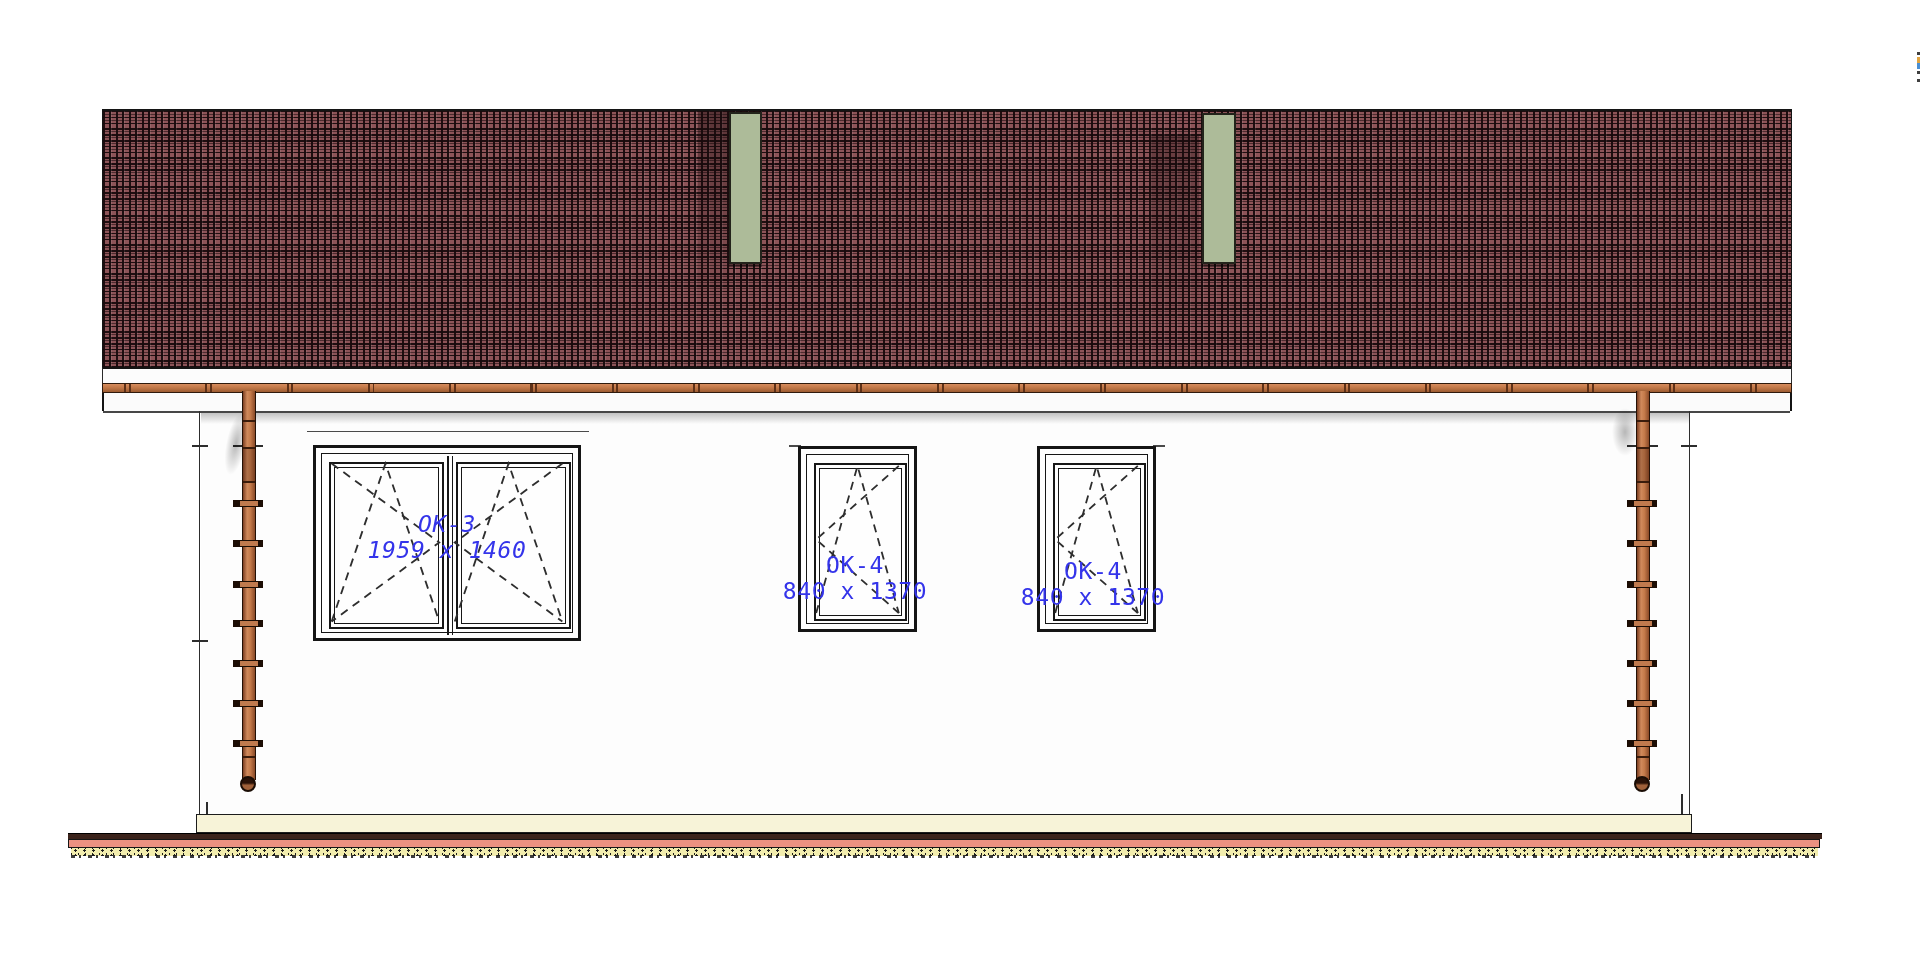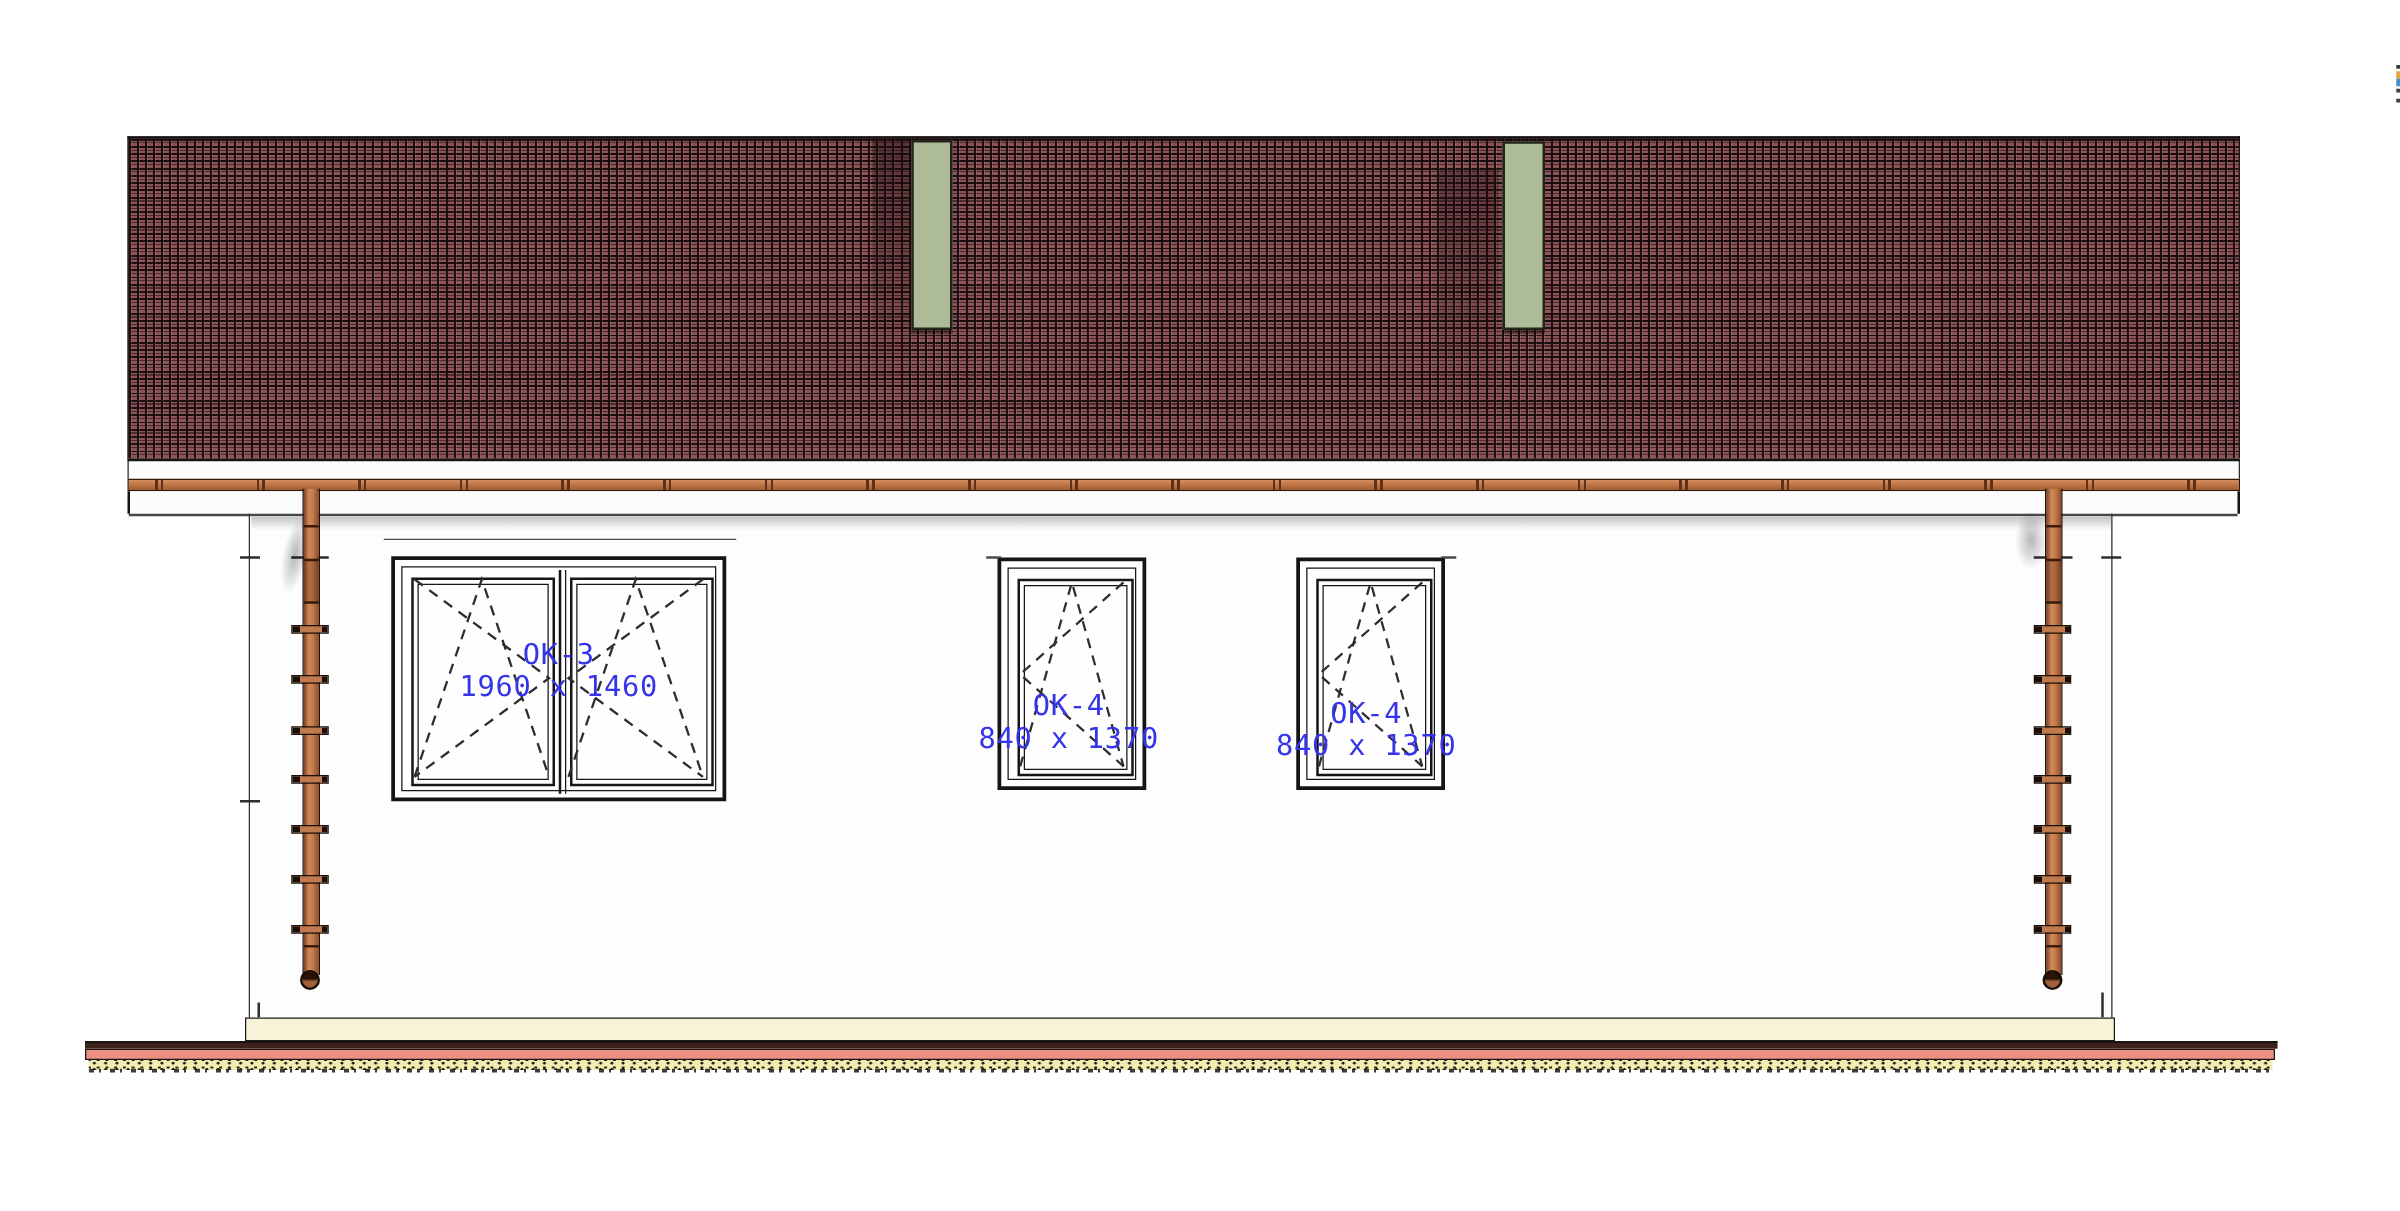--- a/index.html
+++ b/index.html
@@ -204,23 +204,23 @@
     <div class="frame-inner"></div>
     <div class="casement cas-1">
         <div class="glass-line"></div>
       </div>
     <svg class="sym" viewBox="0 0 119 186">
       <path d="M16,171 L59.5,16 L103,171"></path>
       <path d="M103,16 L16,93.5 L103,171"></path>
     </svg>
   </div>
 
-  <div class="wlabel" style="left:447px;top:511px;">
+  <div class="wlabel" style="left:447px;top:511px;font-style:italic;">
     <div>OK-3</div>
-    <div>1960 x 1460</div>
+    <div>1959 x 1460</div>
   </div>
   <div class="wlabel" style="left:855px;top:552px;">
     <div>OK-4</div>
     <div>840 x 1370</div>
   </div>
   <div class="wlabel" style="left:1093px;top:558px;">
     <div>OK-4</div>
     <div>840 x 1370</div>
   </div>
 

